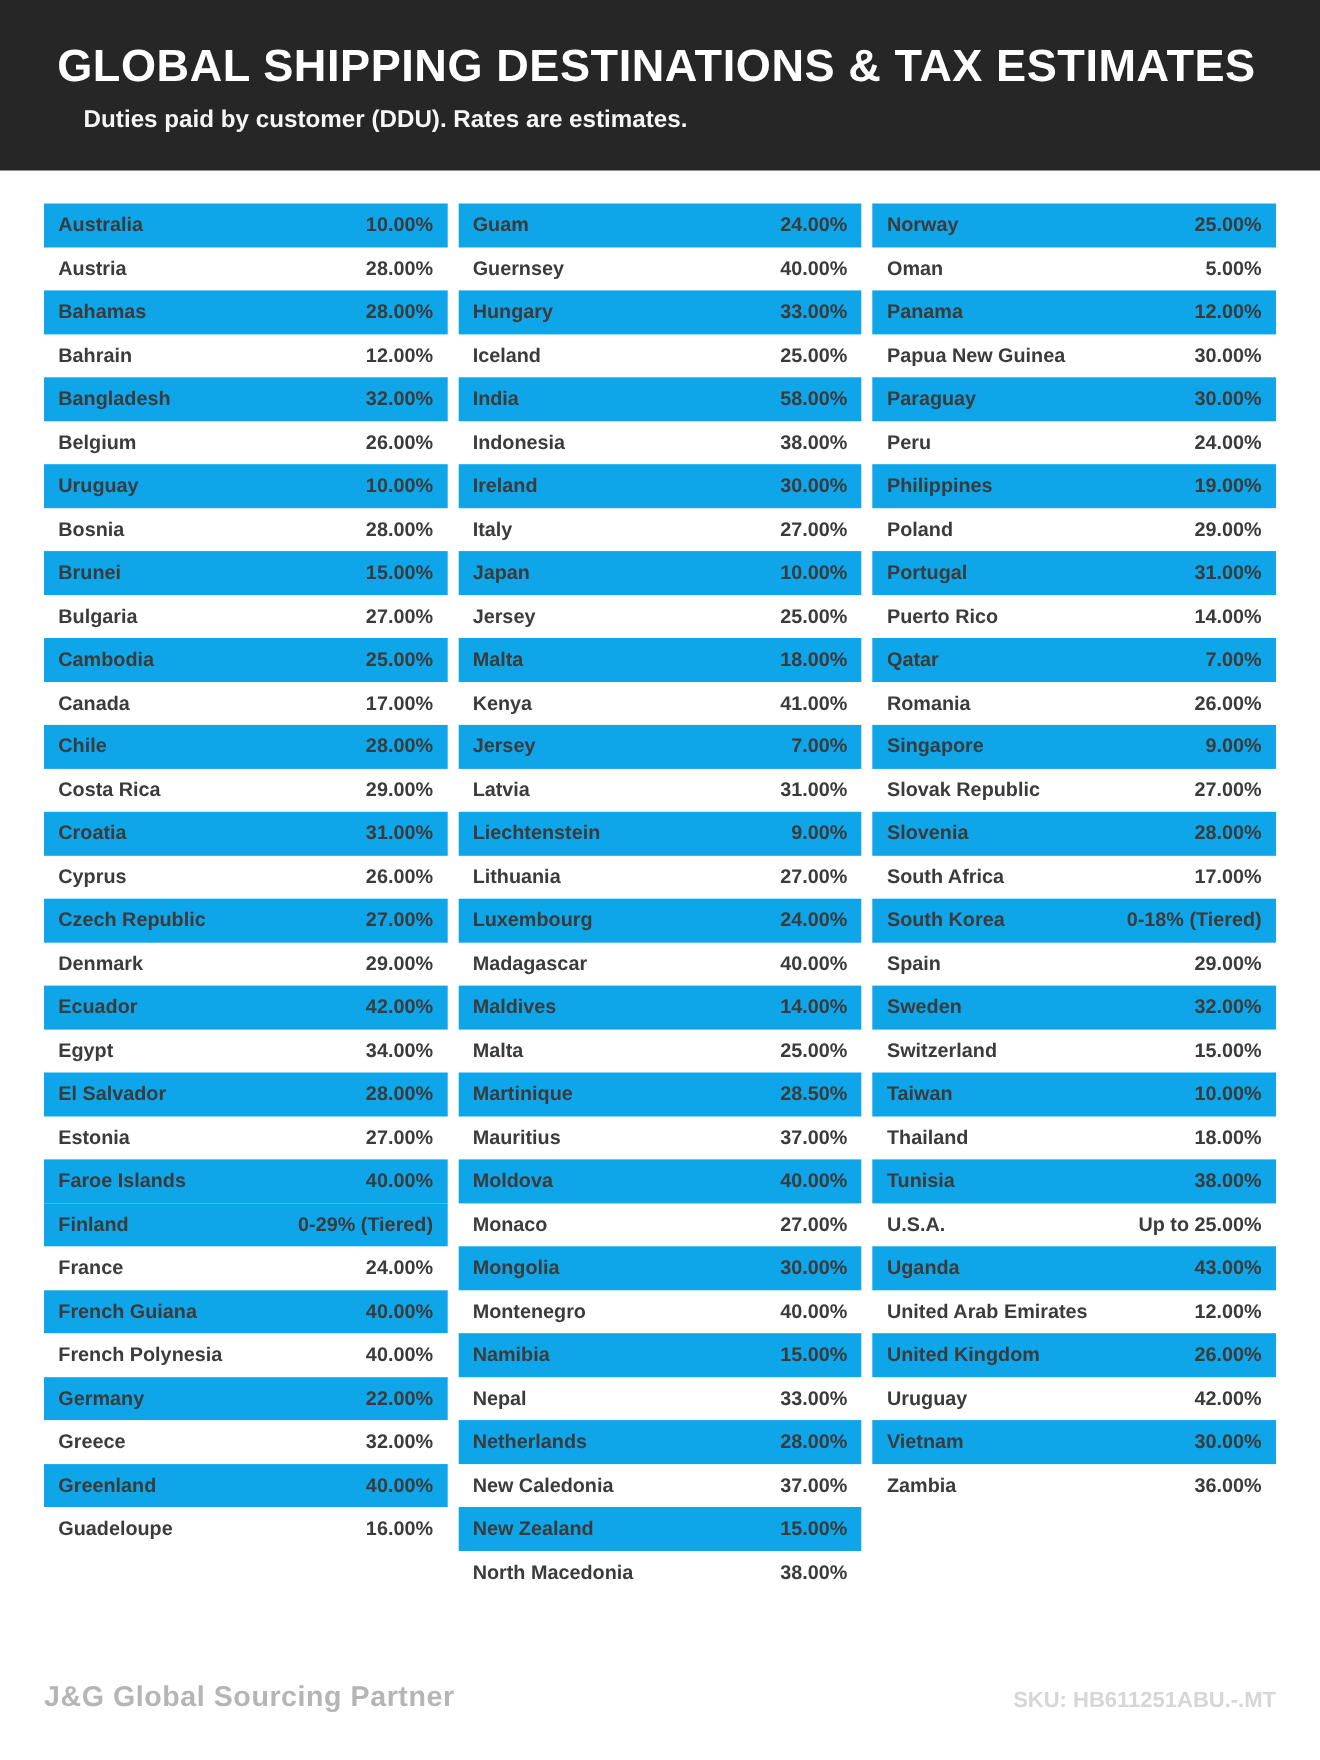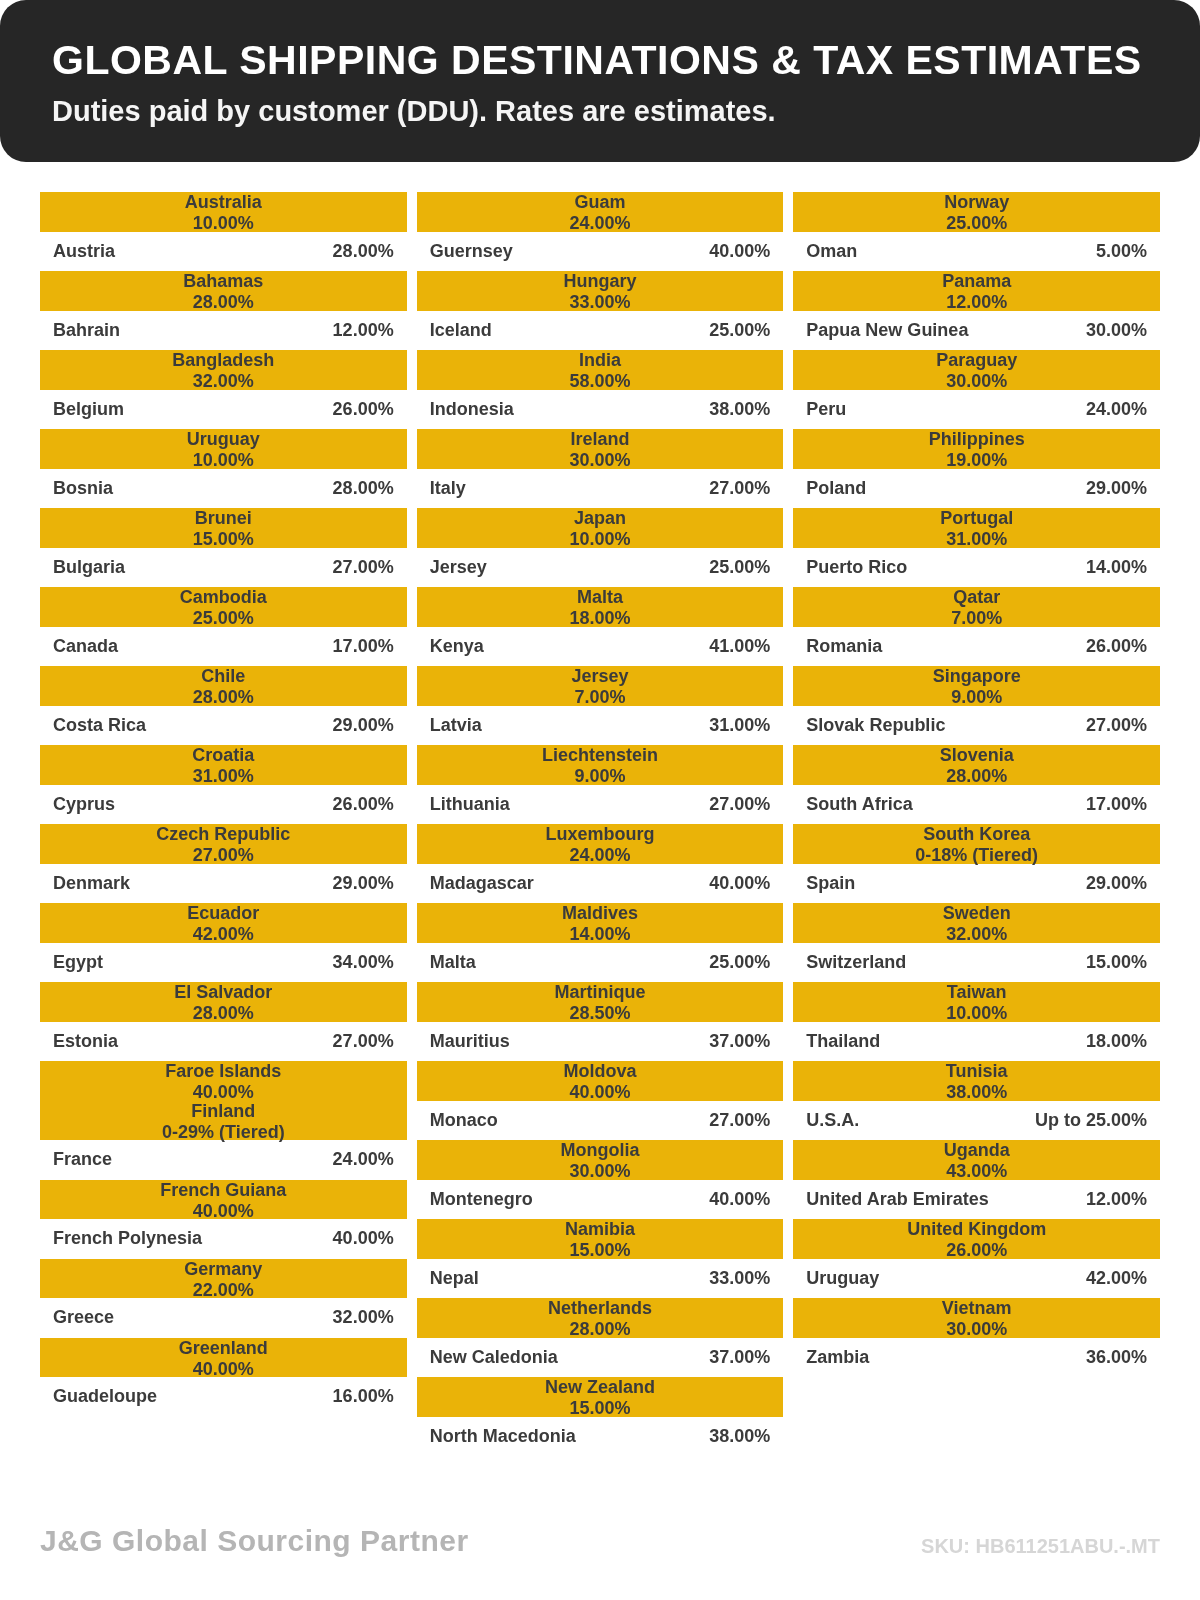--- a/index.html
+++ b/index.html
@@ -8,67 +8,67 @@
     width: 1200px;
     height: 1600px;
     background: #ffffff;
     font-family: "Liberation Sans", sans-serif;
     position: relative;
     overflow: hidden;
   }
   .header {
     background: #262626;
     padding: 38px 52px 34px 52px;
-    border-radius: 26px;
   }
   .title {
     color: #ffffff;
     font-size: 41px;
     font-weight: 800;
     letter-spacing: 0.5px;
     line-height: 1.1;
   }
   .subtitle {
     color: #f5f5f5;
-    font-size: 29px;
+    font-size: 22px;
     font-weight: 700;
     margin-top: 12px;
+    margin-left: 24px;
   }
   .columns {
     display: flex;
     gap: 10px;
     padding: 30px 40px 0 40px;
     align-items: flex-start;
   }
   .col { flex: 1; }
   .row {
     display: flex;
     justify-content: space-between;
     align-items: center;
     height: 39.5px;
     padding: 0 13px;
     font-size: 18px;
     font-weight: 700;
     color: #3b3b3b;
   }
-  .row.shaded { background: #eab308; flex-direction: column; }
+  .row.shaded { background: #0ea5e9; }
   .country { white-space: nowrap; }
   .rate { white-space: nowrap; text-align: right; }
   .footer {
     position: absolute;
     left: 40px;
     right: 40px;
     bottom: 42px;
     display: flex;
     justify-content: space-between;
     align-items: flex-end;
   }
   .brand {
     color: #b5b5b5;
-    font-size: 30px;
+    font-size: 26px;
     font-weight: 800;
     letter-spacing: 0.5px;
   }
   .sku {
     color: #d6d6d6;
     font-size: 20px;
     font-weight: 700;
   }
 </style>
 </head>

